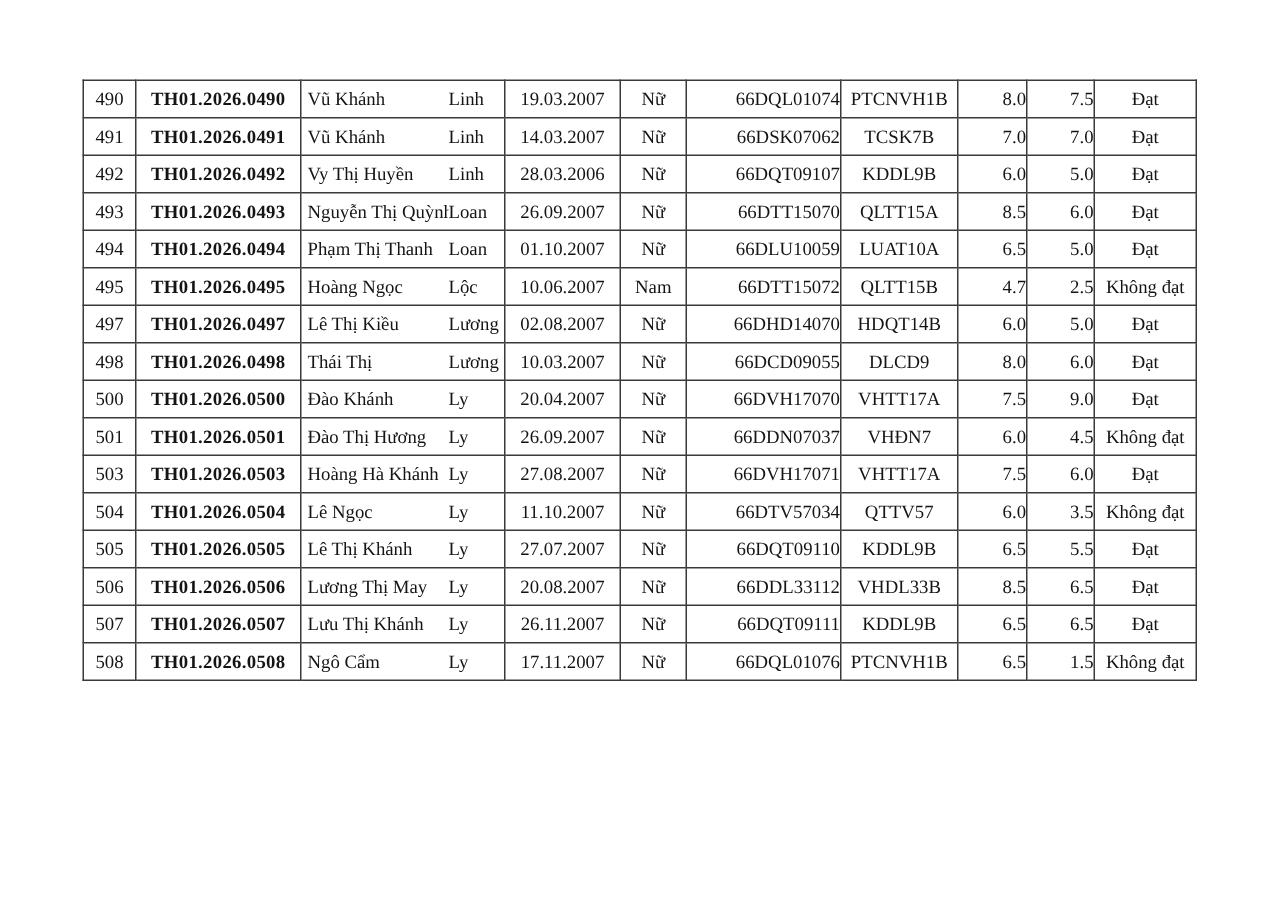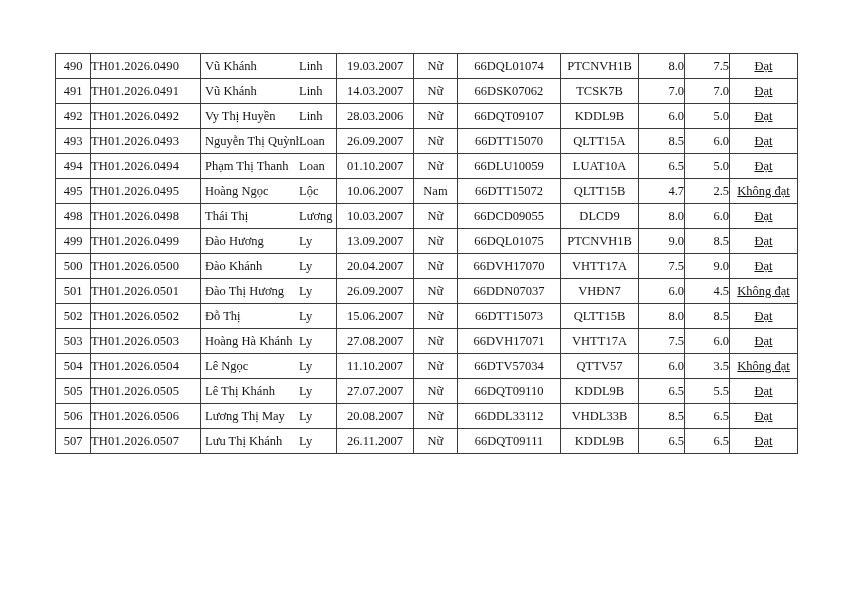--- a/index.html
+++ b/index.html
@@ -30,31 +30,31 @@
   }
   table.results td {
     border: 1px solid #3a3a3a;
     height: 24px;
     padding: 0;
     vertical-align: middle;
     white-space: nowrap;
     overflow: hidden;
   }
   td.c-stt   { text-align: center; }
-  td.c-id    { font-weight: normal; letter-spacing: 0.2px; margin-left: 48px; }
+  td.c-id    { text-align: center; font-weight: bold; letter-spacing: 0.2px; margin-left: 48px; }
   td.c-name  { text-align: left; }
   .name-wrap { display: flex; align-items: flex-start; padding-left: 4px; }
   .fam-name  { width: 94px; flex: 0 0 94px; overflow: hidden; white-space: nowrap; }
   .giv-name  { flex: 1; overflow: hidden; white-space: nowrap; }
   td.c-dob   { text-align: center; }
   td.c-sex   { text-align: center; }
-  td.c-code  { text-align: center; }
+  td.c-code  { text-align: right; }
   td.c-class { text-align: center; }
   td.c-score { text-align: right; padding-right: 7px; font-family: Liberation Serif, serif; }
-  td.c-res   { text-align: center; text-decoration: underline; }
+  td.c-res   { text-align: center; }
 </style>
 </head>
 <body>
 
 <div class="page">
   <table class="results">
     <colgroup>
       <col style="width:35px">
       <col style="width:110px">
       <col style="width:136px">
@@ -163,51 +163,51 @@
     </td>
     <td class="c-dob">10.06.2007</td>
     <td class="c-sex">Nam</td>
     <td class="c-code">66DTT15072</td>
     <td class="c-class">QLTT15B</td>
     <td class="c-score">4.7</td>
     <td class="c-score">2.5</td>
     <td class="c-res">Không đạt</td>
   </tr>
         <tr>
+    <td class="c-stt">497</td>
+    <td class="c-id">TH01.2026.0497</td>
+    <td class="c-name">
+      <span class="name-wrap">
+        <span class="fam-name">Lê Thị Kiều</span>
+        <span class="giv-name">Lương</span>
+      </span>
+    </td>
+    <td class="c-dob">02.08.2007</td>
+    <td class="c-sex">Nữ</td>
+    <td class="c-code">66DHD14070</td>
+    <td class="c-class">HDQT14B</td>
+    <td class="c-score">6.0</td>
+    <td class="c-score">5.0</td>
+    <td class="c-res">Đạt</td>
+  </tr>
+        <tr>
     <td class="c-stt">498</td>
     <td class="c-id">TH01.2026.0498</td>
     <td class="c-name">
       <span class="name-wrap">
         <span class="fam-name">Thái Thị</span>
         <span class="giv-name">Lương</span>
       </span>
     </td>
     <td class="c-dob">10.03.2007</td>
     <td class="c-sex">Nữ</td>
     <td class="c-code">66DCD09055</td>
     <td class="c-class">DLCD9</td>
     <td class="c-score">8.0</td>
     <td class="c-score">6.0</td>
-    <td class="c-res">Đạt</td>
-  </tr>
-        <tr>
-    <td class="c-stt">499</td>
-    <td class="c-id">TH01.2026.0499</td>
-    <td class="c-name">
-      <span class="name-wrap">
-        <span class="fam-name">Đào Hương</span>
-        <span class="giv-name">Ly</span>
-      </span>
-    </td>
-    <td class="c-dob">13.09.2007</td>
-    <td class="c-sex">Nữ</td>
-    <td class="c-code">66DQL01075</td>
-    <td class="c-class">PTCNVH1B</td>
-    <td class="c-score">9.0</td>
-    <td class="c-score">8.5</td>
     <td class="c-res">Đạt</td>
   </tr>
         <tr>
     <td class="c-stt">500</td>
     <td class="c-id">TH01.2026.0500</td>
     <td class="c-name">
       <span class="name-wrap">
         <span class="fam-name">Đào Khánh</span>
         <span class="giv-name">Ly</span>
       </span>
@@ -231,37 +231,20 @@
     </td>
     <td class="c-dob">26.09.2007</td>
     <td class="c-sex">Nữ</td>
     <td class="c-code">66DDN07037</td>
     <td class="c-class">VHĐN7</td>
     <td class="c-score">6.0</td>
     <td class="c-score">4.5</td>
     <td class="c-res">Không đạt</td>
   </tr>
         <tr>
-    <td class="c-stt">502</td>
-    <td class="c-id">TH01.2026.0502</td>
-    <td class="c-name">
-      <span class="name-wrap">
-        <span class="fam-name">Đỗ Thị</span>
-        <span class="giv-name">Ly</span>
-      </span>
-    </td>
-    <td class="c-dob">15.06.2007</td>
-    <td class="c-sex">Nữ</td>
-    <td class="c-code">66DTT15073</td>
-    <td class="c-class">QLTT15B</td>
-    <td class="c-score">8.0</td>
-    <td class="c-score">8.5</td>
-    <td class="c-res">Đạt</td>
-  </tr>
-        <tr>
     <td class="c-stt">503</td>
     <td class="c-id">TH01.2026.0503</td>
     <td class="c-name">
       <span class="name-wrap">
         <span class="fam-name">Hoàng Hà Khánh</span>
         <span class="giv-name">Ly</span>
       </span>
     </td>
     <td class="c-dob">27.08.2007</td>
     <td class="c-sex">Nữ</td>
@@ -331,16 +314,33 @@
         <span class="giv-name">Ly</span>
       </span>
     </td>
     <td class="c-dob">26.11.2007</td>
     <td class="c-sex">Nữ</td>
     <td class="c-code">66DQT09111</td>
     <td class="c-class">KDDL9B</td>
     <td class="c-score">6.5</td>
     <td class="c-score">6.5</td>
     <td class="c-res">Đạt</td>
+  </tr>
+        <tr>
+    <td class="c-stt">508</td>
+    <td class="c-id">TH01.2026.0508</td>
+    <td class="c-name">
+      <span class="name-wrap">
+        <span class="fam-name">Ngô Cẩm</span>
+        <span class="giv-name">Ly</span>
+      </span>
+    </td>
+    <td class="c-dob">17.11.2007</td>
+    <td class="c-sex">Nữ</td>
+    <td class="c-code">66DQL01076</td>
+    <td class="c-class">PTCNVH1B</td>
+    <td class="c-score">6.5</td>
+    <td class="c-score">1.5</td>
+    <td class="c-res">Không đạt</td>
   </tr>
       </tbody>
   </table>
 </div>
 
 </body></html>

